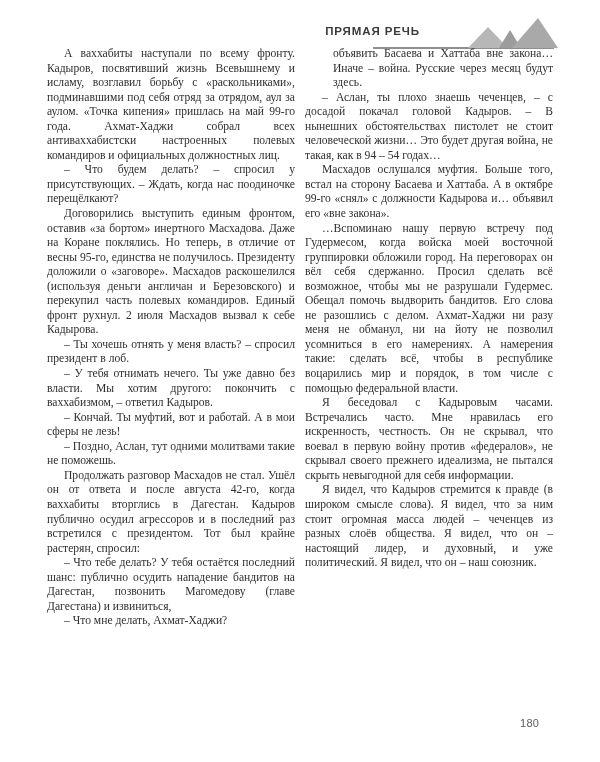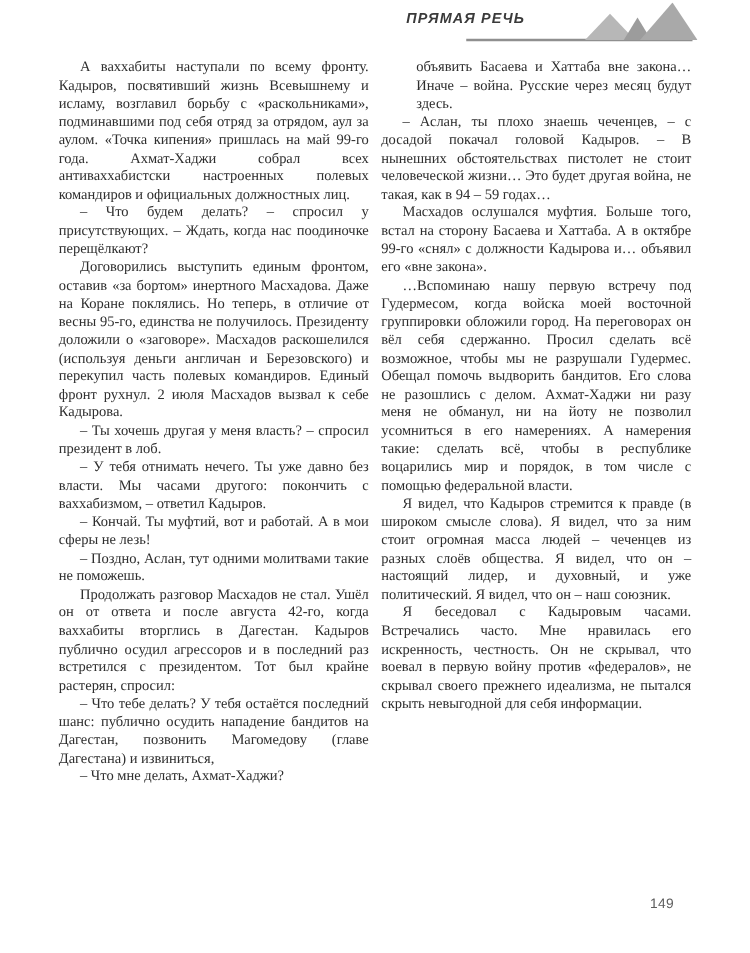--- a/index.html
+++ b/index.html
@@ -13,24 +13,23 @@
     position: relative;
     overflow: hidden;
     font-family: "Liberation Sans", sans-serif;
     color: #2b2b2b;
   }
 
   
   .running-head {
     position: absolute;
     left: 0;
-    top: 0;
+    top: 16px;
     width: 600px;
     height: 40px;
-    font-style: italic;
   }
   .rh-title {
     position: absolute;
     right: 180px;
     top: 9px;
     font-family: "Liberation Sans", sans-serif;
     font-weight: bold;
     font-size: 11.5px;
     letter-spacing: 0.9px;
     color: #3a3a3a;
@@ -106,33 +105,33 @@
       <polygon points="2,30 22,9 42,30" fill="#b7b7b7"></polygon>
       <polygon points="33,30 44,12 55,30" fill="#9c9c9c"></polygon>
       <polygon points="46,30 72,0 92,30" fill="#a9a9a9"></polygon>
     </svg>
   </div>
 
   <div class="column left">
     <p>А ваххабиты наступали по всему фронту. Кадыров, посвятивший жизнь Всевышнему и исламу, возглавил борьбу с «раскольниками», подминавшими под себя отряд за отрядом, аул за аулом. «Точка кипения» пришлась на май 99-го года. Ахмат-Хаджи собрал всех антиваххабистски настроенных полевых командиров и официальных должностных лиц.</p>
     <p>– Что будем делать? – спросил у присутствующих. – Ждать, когда нас поодиночке перещёлкают?</p>
     <p>Договорились выступить единым фронтом, оставив «за бортом» инертного Масхадова. Даже на Коране поклялись. Но теперь, в отличие от весны 95-го, единства не получилось. Президенту доложили о «заговоре». Масхадов раскошелился (используя деньги англичан и Березовского) и перекупил часть полевых командиров. Единый фронт рухнул. 2 июля Масхадов вызвал к себе Кадырова.</p>
-    <p>– Ты хочешь другая у меня власть? – спросил президент в лоб.</p>
-    <p>– У тебя отнимать нечего. Ты уже давно без власти. Мы часами другого: покончить с ваххабизмом, – ответил Кадыров.</p>
+    <p>– Ты хочешь отнять у меня власть? – спросил президент в лоб.</p>
+    <p>– У тебя отнимать нечего. Ты уже давно без власти. Мы хотим другого: покончить с ваххабизмом, – ответил Кадыров.</p>
     <p>– Кончай. Ты муфтий, вот и работай. А в мои сферы не лезь!</p>
     <p>– Поздно, Аслан, тут одними молитвами такие не поможешь.</p>
     <p>Продолжать разговор Масхадов не стал. Ушёл он от ответа и после августа 42-го, когда ваххабиты вторглись в Дагестан. Кадыров публично осудил агрессоров и в последний раз встретился с президентом. Тот был крайне растерян, спросил:</p>
     <p>– Что тебе делать? У тебя остаётся последний шанс: публично осудить нападение бандитов на Дагестан, позвонить Магомедову (главе Дагестана) и извиниться,</p>
     <p>– Что мне делать, Ахмат-Хаджи?</p>
   </div>
 
   <div class="column right">
     <p class="cont">объявить Басаева и Хаттаба вне закона… Иначе – война. Русские через месяц будут здесь.</p>
-    <p>– Аслан, ты плохо знаешь чеченцев, – с досадой покачал головой Кадыров. – В нынешних обстоятельствах пистолет не стоит человеческой жизни… Это будет другая война, не такая, как в 94 – 59 годах…</p>
+    <p>– Аслан, ты плохо знаешь чеченцев, – с досадой покачал головой Кадыров. – В нынешних обстоятельствах пистолет не стоит человеческой жизни… Это будет другая война, не такая, как в 94 – 54 годах…</p>
     <p>Масхадов ослушался муфтия. Больше того, встал на сторону Басаева и Хаттаба. А в октябре 99-го «снял» с должности Кадырова и… объявил его «вне закона».</p>
     <p>…Вспоминаю нашу первую встречу под Гудермесом, когда войска моей восточной группировки обложили город. На переговорах он вёл себя сдержанно. Просил сделать всё возможное, чтобы мы не разрушали Гудермес. Обещал помочь выдворить бандитов. Его слова не разошлись с делом. Ахмат-Хаджи ни разу меня не обманул, ни на йоту не позволил усомниться в его намерениях. А намерения такие: сделать всё, чтобы в республике воцарились мир и порядок, в том числе с помощью федеральной власти.</p>
+    <p>Я беседовал с Кадыровым часами. Встречались часто. Мне нравилась его искренность, честность. Он не скрывал, что воевал в первую войну против «федералов», не скрывал своего прежнего идеализма, не пытался скрыть невыгодной для себя информации.</p>
     <p>Я видел, что Кадыров стремится к правде (в широком смысле слова). Я видел, что за ним стоит огромная масса людей – чеченцев из разных слоёв общества. Я видел, что он – настоящий лидер, и духовный, и уже политический. Я видел, что он – наш союзник.</p>
-    <p>Я беседовал с Кадыровым часами. Встречались часто. Мне нравилась его искренность, честность. Он не скрывал, что воевал в первую войну против «федералов», не скрывал своего прежнего идеализма, не пытался скрыть невыгодной для себя информации.</p>
   </div>
 
-  <div class="page-number">149</div>
+  <div class="page-number">180</div>
 
 </div>
 
 </body></html>

